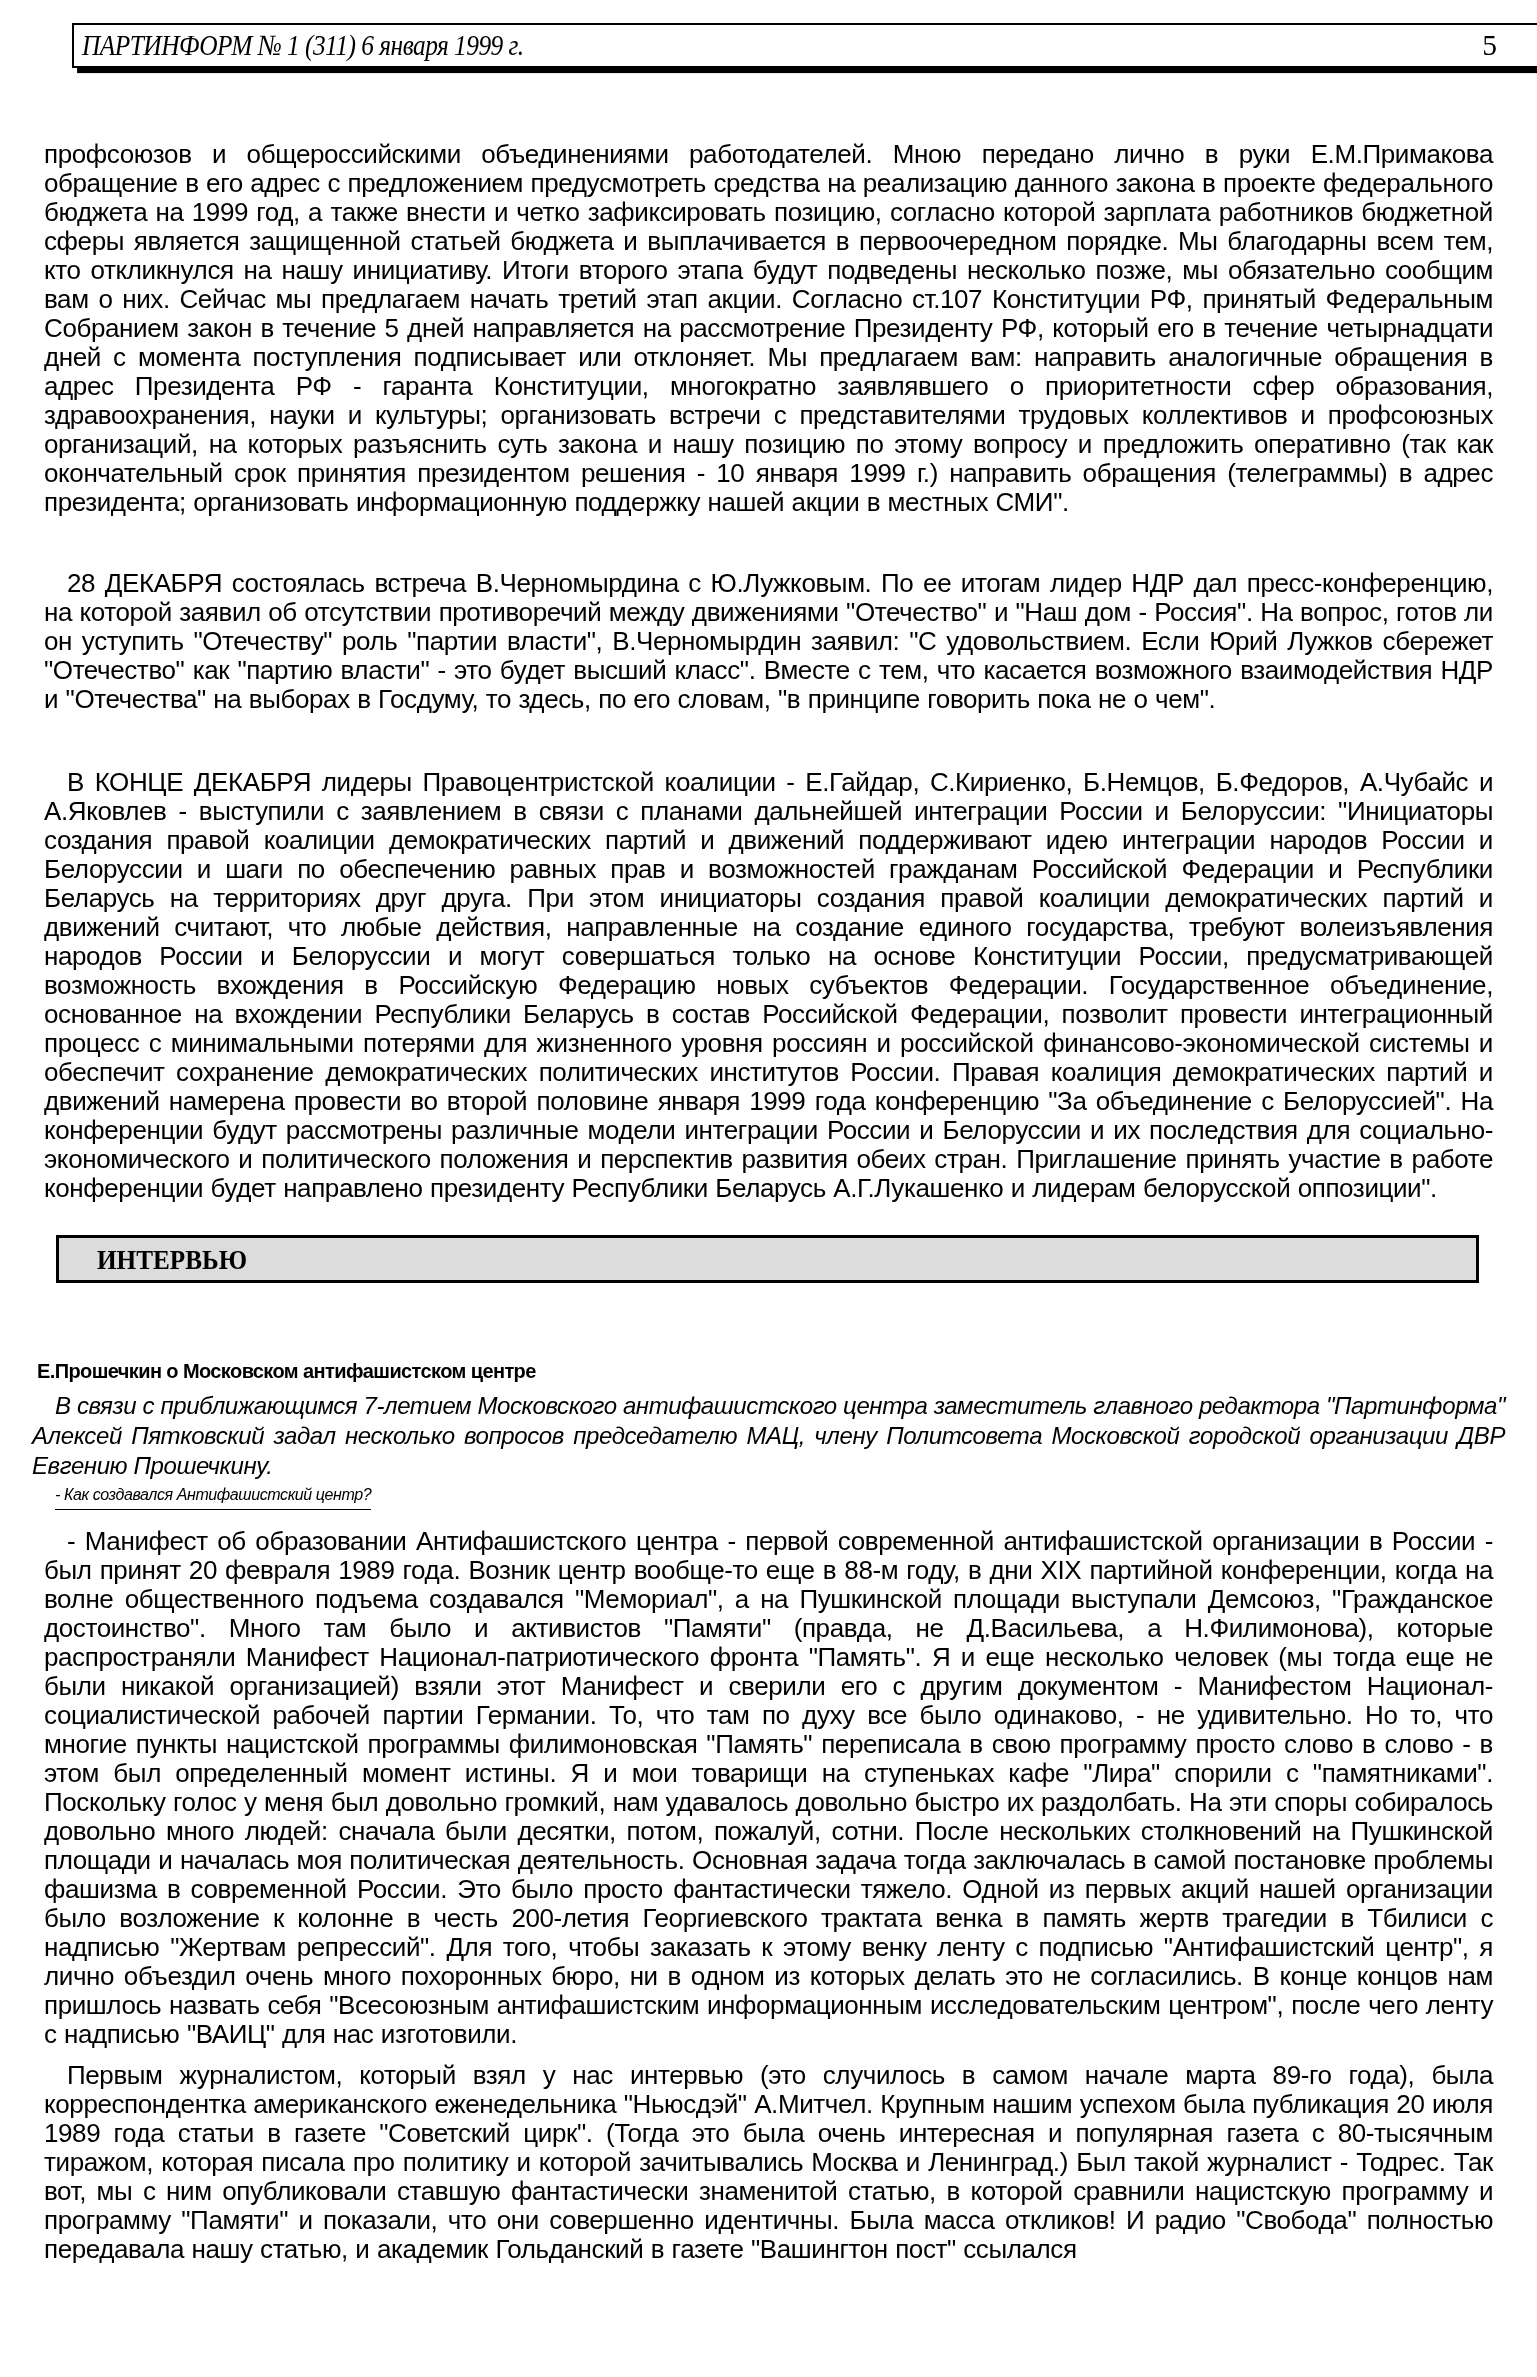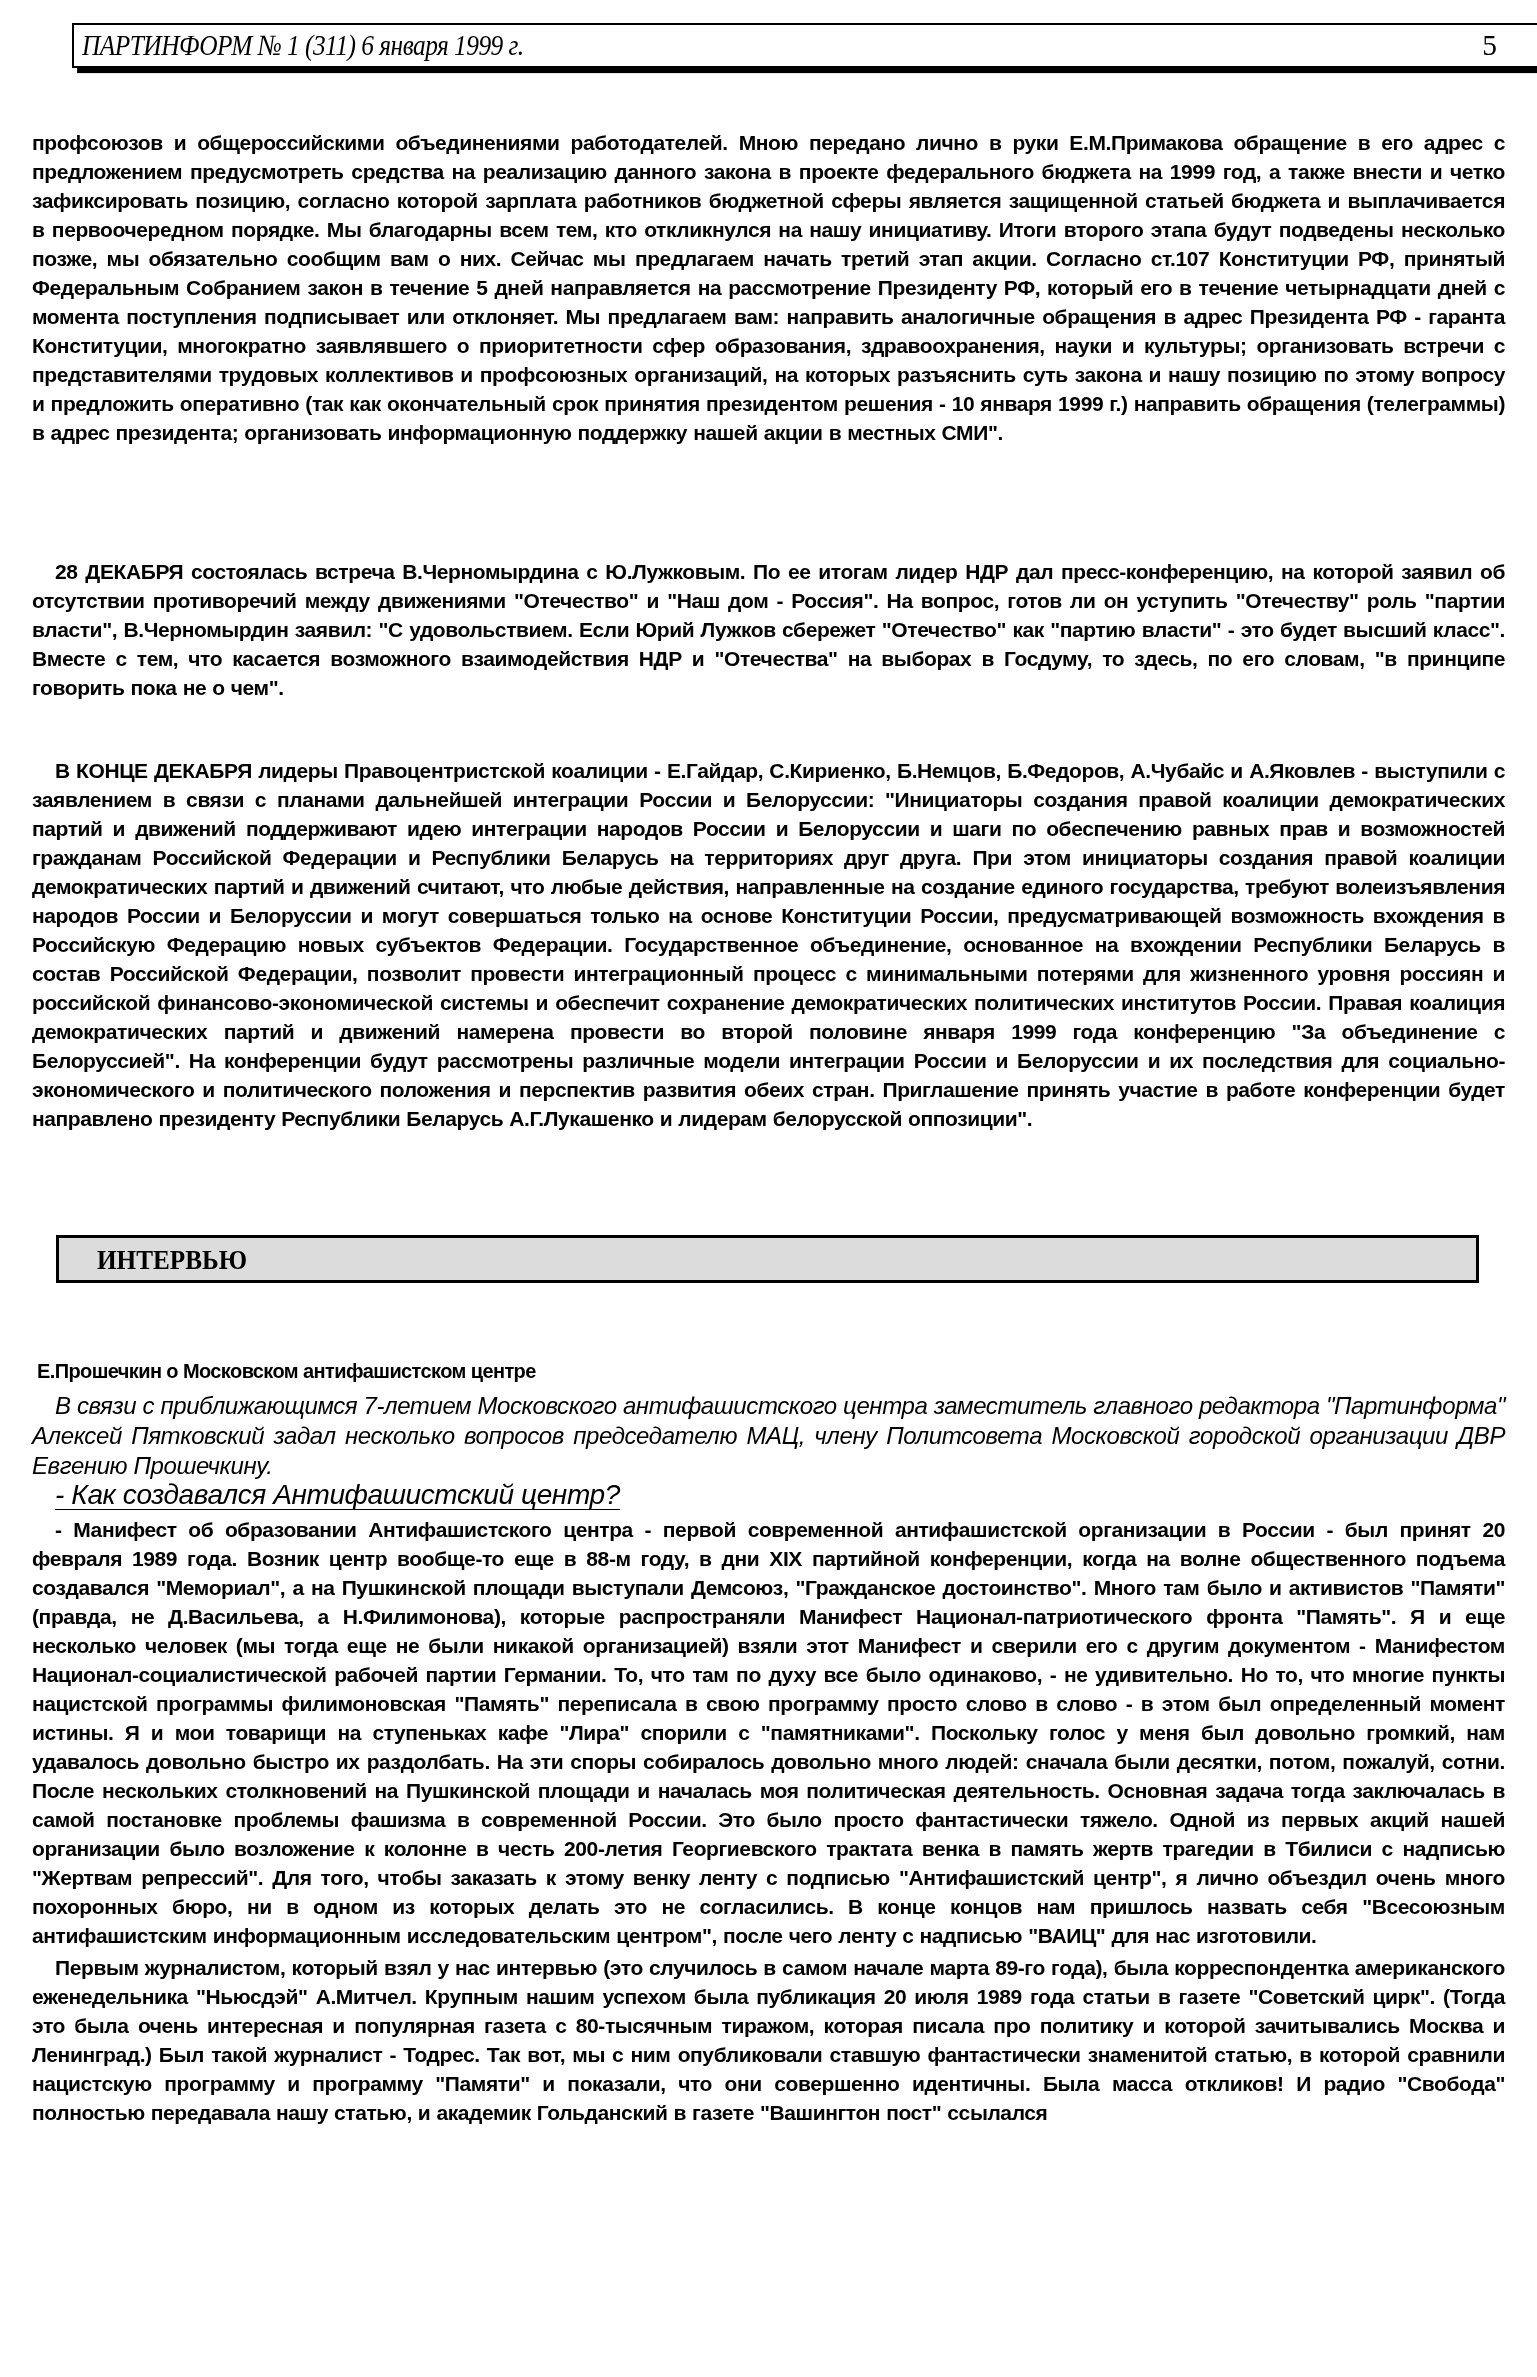--- a/index.html
+++ b/index.html
@@ -47,25 +47,25 @@
       font-size: 29.5px;
       line-height: 33px;
     }
     .column {
       position: absolute;
       left: 32px;
       width: 1473px;
     }
     .body-text {
       font-family: "Liberation Sans", sans-serif;
-      font-weight: bold;
-      font-size: 21px;
+      font-weight: normal;
+      font-size: 26px;
       line-height: 29px;
       text-align: justify;
-      margin: 0;
+      margin: 12px;
       letter-spacing: -0.4px;
       word-spacing: 0.6px;
     }
     .body-text.indent {
       text-indent: 23px;
     }
     #p1 { top: 128px; }
     #p2 { top: 557px; }
     #p3 { top: 756px; }
     .section-box {
@@ -112,21 +112,21 @@
       text-indent: 23px;
       margin: 0;
       letter-spacing: -0.4px;
     }
     #question {
       top: 1481px;
     }
     .question-text {
       font-family: "Liberation Sans", sans-serif;
       font-style: italic;
-      font-size: 28px;
+      font-size: 16px;
       line-height: 28px;
       margin: 0 0 0 23px;
       display: inline-block;
       border-bottom: 1.9px solid #000;
       letter-spacing: -0.4px;
     }
     #answer {
       top: 1515px;
     }
     #answer .body-text + .body-text {

